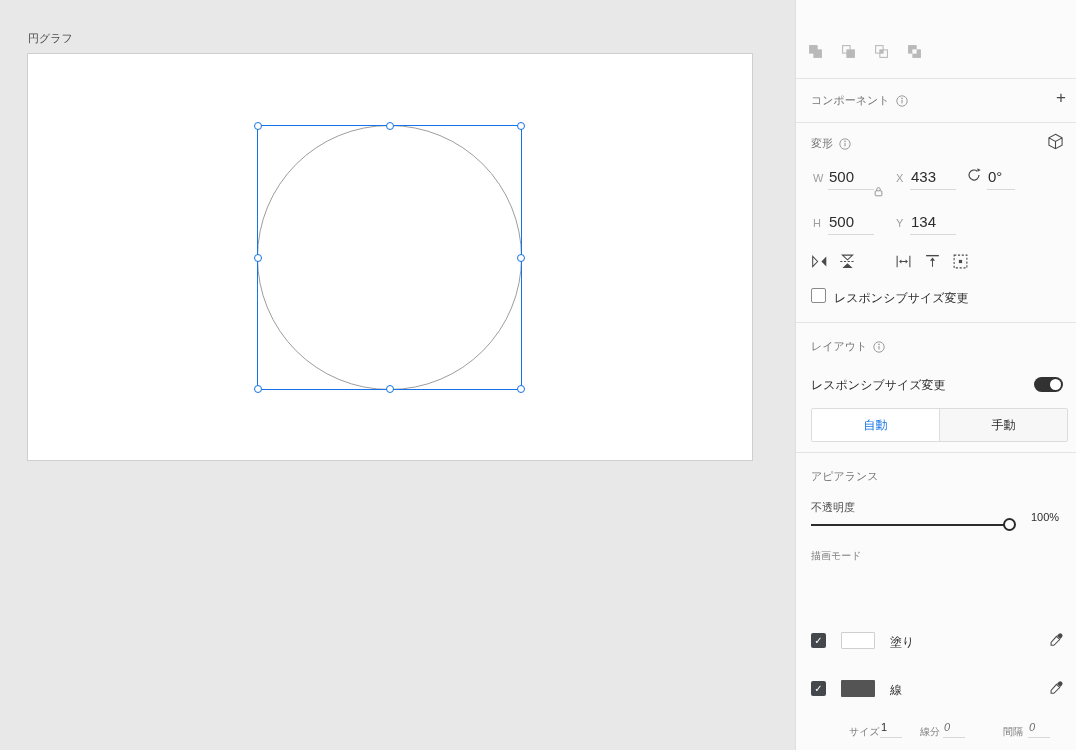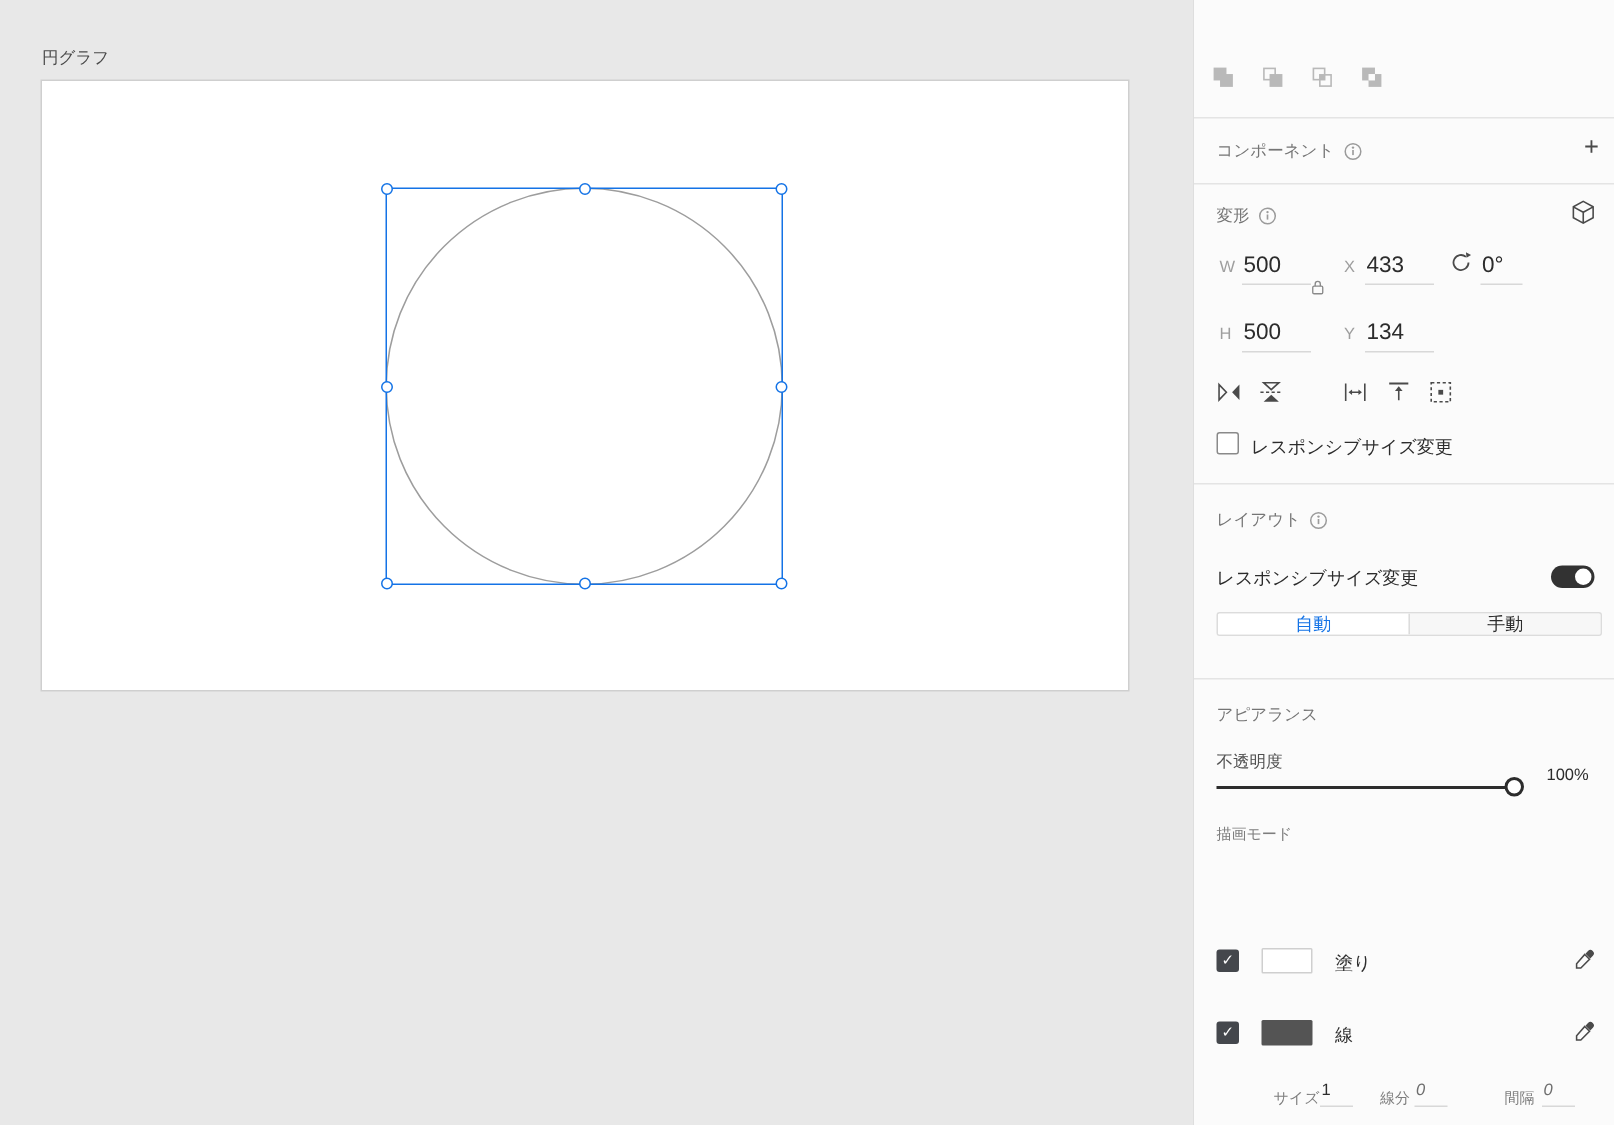--- a/index.html
+++ b/index.html
@@ -60,21 +60,21 @@
   .check-label { position:absolute; font-size:12px; color:#2c2c2c; }
   .checkbox {
     position:absolute; width:15px; height:15px; border:1px solid #8a8a8a;
     border-radius:2px; background:#fff; cursor:default;
     display:flex; align-items:center; justify-content:center;
   }
   .checkbox.checked { border:none; color:#fff; font-size:10px; font-weight:bold; }
   .toggle { position:absolute; width:29px; height:15px; border-radius:8px; cursor:default; }
   .toggle .knob { position:absolute; right:2px; top:2px; width:11px; height:11px; border-radius:50%; background:#fff; }
   .segmented {
-    position:absolute; left:15px; top:408px; width:257px; height:16px;
+    position:absolute; left:15px; top:408px; width:257px; height:34px;
     display:flex; border:1px solid #dcdcdc; border-radius:2px; overflow:hidden;
   }
   .segment {
     flex:1; display:flex; align-items:center; justify-content:center;
     font-size:12px; cursor:default;
   }
   .segment.active { background:#ffffff; color:#1473e6; }
   .segment.inactive { background:#f7f7f7; color:#2c2c2c; border-left:1px solid #dcdcdc; }
   .slider-track { position:absolute; left:15px; top:524px; width:194px; height:2px; background:#2c2c2c; }
   .slider-knob {

